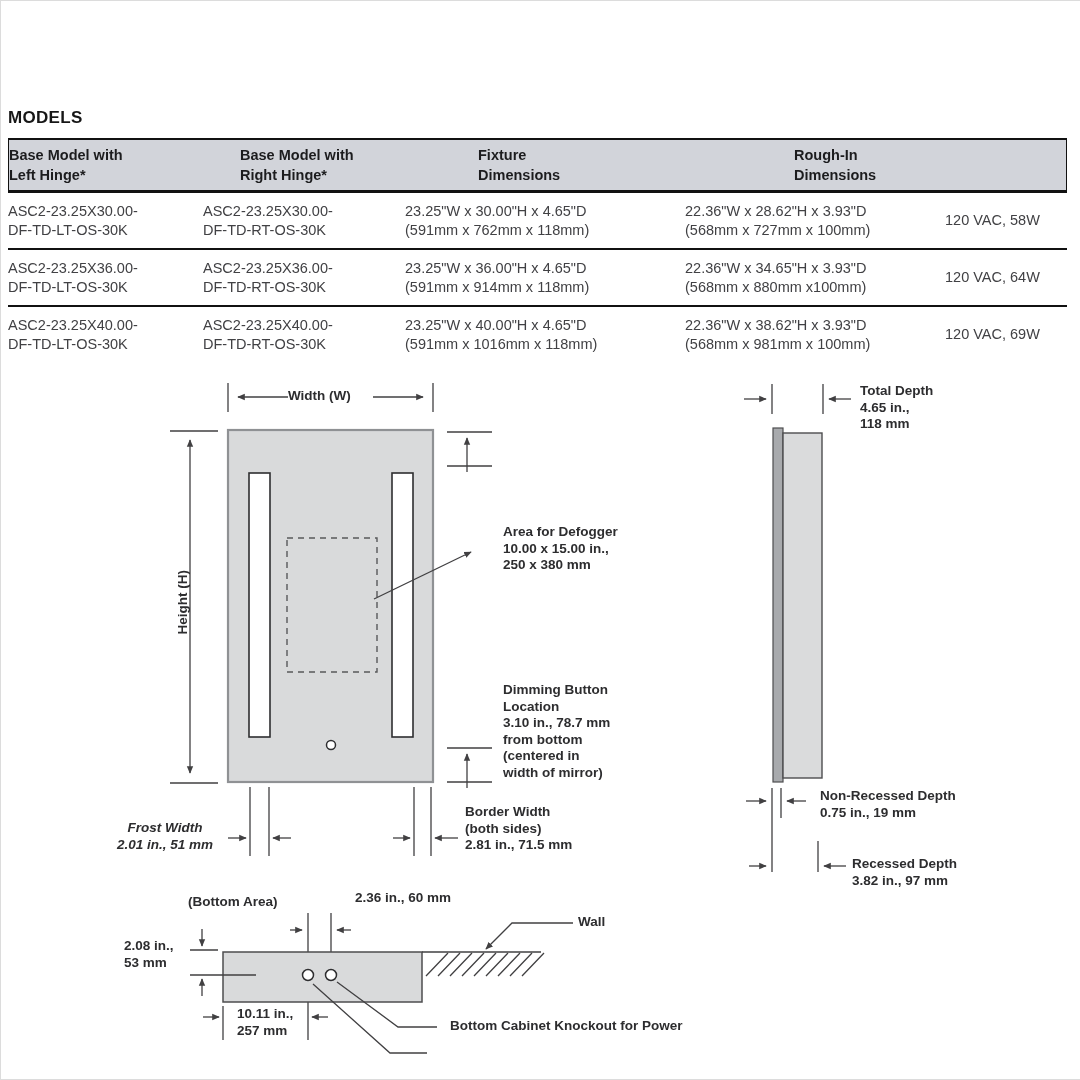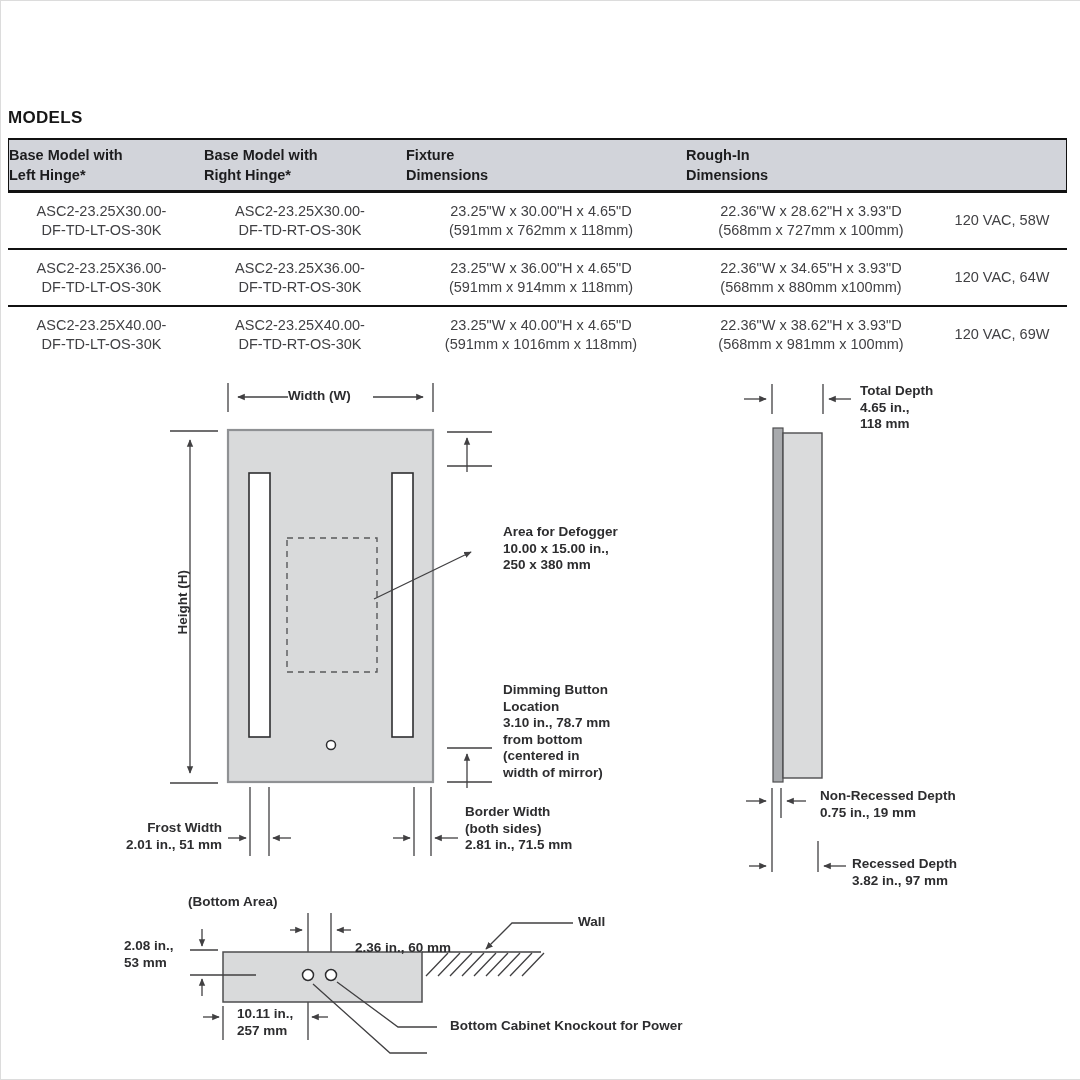--- a/index.html
+++ b/index.html
@@ -7,30 +7,30 @@
         font-family:"Liberation Sans",sans-serif;color:#2d2d2f;overflow:hidden;
         box-shadow:inset 0 0 0 1px #dcdcdc;padding-left:24px;}
   .pre{white-space:pre-line;}
   
   .models-title{position:absolute;left:8px;top:108px;font-size:17px;font-weight:800;
                 letter-spacing:.3px;color:#161616;}
   .spec-table{position:absolute;left:8px;top:138px;width:1059px;font-size:14.5px;}
   .t-head{display:grid;grid-template-columns:195px 202px 280px 260px 1fr;
           background:#d2d4da;border-top:2px solid #111;border-bottom:3px solid #111;
           border-left:1px solid #111;border-right:1px solid #111;
-          padding:5px 0;font-weight:700;line-height:20px;color:#1c1c1e;}
+          padding:5px 0;font-weight:700;line-height:20px;color:#1c1c1e;gap:36px;}
   .t-row{display:grid;grid-template-columns:195px 202px 280px 260px 1fr;
          align-items:center;min-height:55px;border-bottom:2px solid #111;
-         line-height:19px;color:#414144;text-align:center;}
+         line-height:19px;color:#414144;}
   .t-row.last{border-bottom:none;}
   .cell{padding-right:8px;}
   
   svg.draw{position:absolute;left:0;top:0;}
   .lbl{position:absolute;font-size:13.5px;font-weight:600;line-height:16.5px;color:#2d2d2f;}
-  .lbl.ra{text-align:right;}
+  .lbl.ra{text-align:center;font-style:italic;}
   .rot{transform:rotate(-90deg);transform-origin:center center;text-align:center;}
 </style>
 </head>
 <body>
 
 <div class="page">
 
   <div class="models-title">MODELS</div>
 
   <div class="spec-table">
@@ -166,21 +166,21 @@
 
   <div class="lbl pre" style="left:860px;top:383px;">Total Depth
 4.65 in.,
 118 mm</div>
   <div class="lbl pre" style="left:820px;top:788px;">Non-Recessed Depth
 0.75 in., 19 mm</div>
   <div class="lbl pre" style="left:852px;top:856px;">Recessed Depth
 3.82 in., 97 mm</div>
 
   <div class="lbl" style="left:188px;top:894px;">(Bottom Area)</div>
-  <div class="lbl" style="left:355px;top:940px;">2.36 in., 60 mm</div>
+  <div class="lbl" style="left:355px;top:890px;">2.36 in., 60 mm</div>
   <div class="lbl" style="left:578px;top:914px;">Wall</div>
   <div class="lbl pre" style="left:124px;top:938px;">2.08 in.,
 53 mm</div>
   <div class="lbl pre" style="left:237px;top:1006px;">10.11 in.,
 257 mm</div>
   <div class="lbl" style="left:450px;top:1018px;">Bottom Cabinet Knockout for Power</div>
   <div class="lbl" style="left:438px;top:1045px;margin-top:45px;">Bottom Cabinet Knockout for Dimming</div>
 </div>
 
 </body></html>

